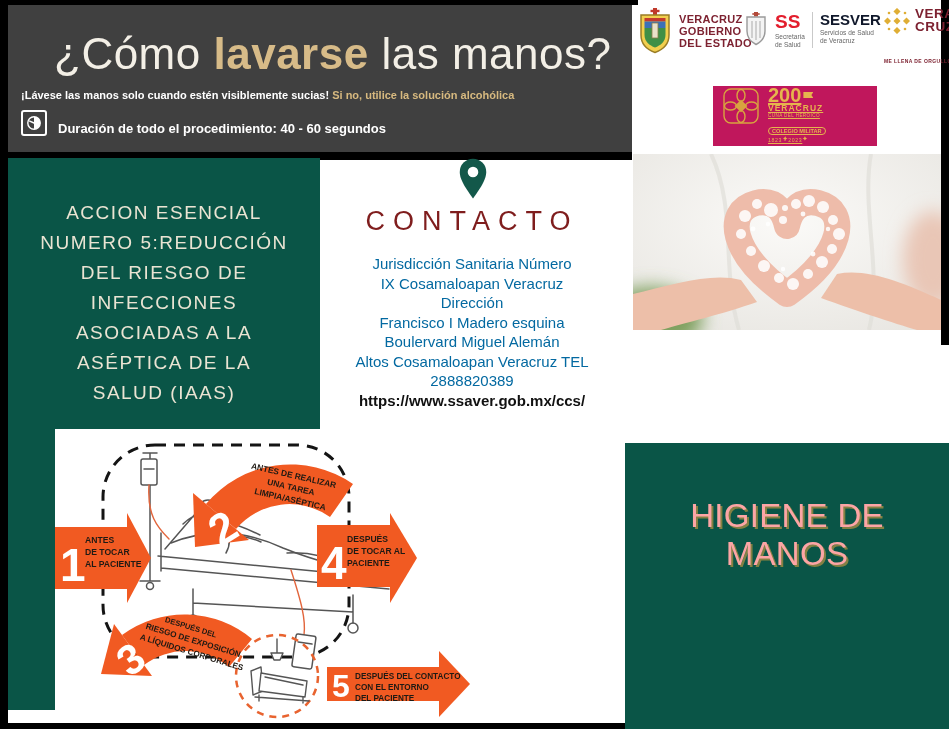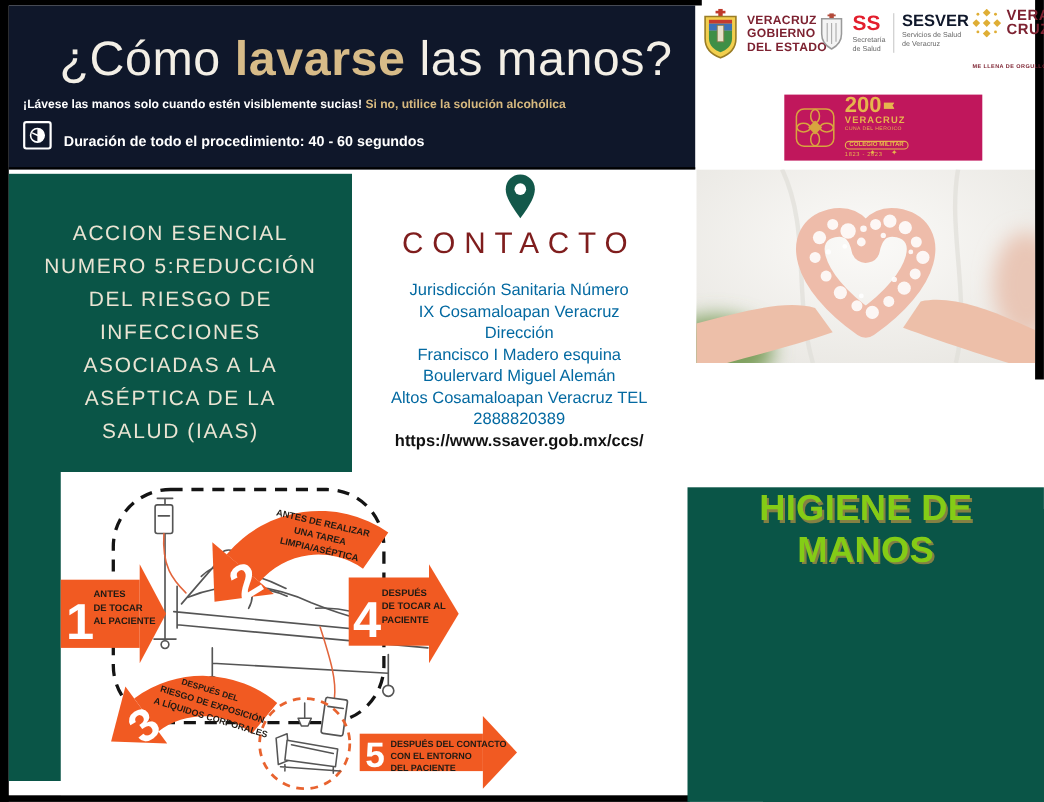--- a/index.html
+++ b/index.html
@@ -3,21 +3,21 @@
 <meta charset="utf-8">
 <style>
   html,body{margin:0;padding:0;background:#ffffff;}
   .page{position:relative;width:949px;height:729px;background:#fff;overflow:hidden;
         font-family:"Liberation Sans",sans-serif;}
   .abs{position:absolute;}
   .frame{position:absolute;background:#000;}
 
   
   .header{position:absolute;left:8px;top:5px;width:624px;height:147px;
-          background:#0f172a;border-bottom:2px solid #000000;}
+          background:#404040;border-bottom:8px solid #000000;}
   .title{margin:24px 0 0 46px;font-size:44px;letter-spacing:.5px;color:#f3efe6;white-space:nowrap;}
   .title .hl{font-weight:bold;color:#d7bb88;}
   .subtitle{margin:10px 0 0 13px;font-size:11px;font-weight:bold;color:#fff;white-space:nowrap;}
   .subtitle .alt{color:#d7b97f;}
   .duration{display:flex;align-items:flex-end;gap:11px;margin:9px 0 0 13px;}
   .clockbox{width:22px;height:22px;border:2px solid #fff;border-radius:3px;
             display:flex;align-items:center;justify-content:center;flex:0 0 auto;}
   .duration .txt{font-size:13px;font-weight:bold;color:#fff;}
 
   
@@ -27,22 +27,22 @@
   .ss-abbr{font-size:19px;font-weight:bold;color:#e31e2d;line-height:1;}
   .ss-sub{font-size:6.5px;color:#666;line-height:1.2;white-space:pre-line;margin-top:2px;}
   .vdiv{width:1px;height:36px;background:#c9c9c9;}
   .sesver-abbr{font-size:15px;font-weight:bold;color:#0f172a;line-height:1;}
   .logo-marca{position:absolute;left:884px;top:8px;display:flex;gap:5px;}
   .marca-txt{font-size:13.5px;font-weight:bold;line-height:.95;color:#7d2231;letter-spacing:.5px;}
   .marca-tag{position:absolute;left:884px;top:58px;width:62px;font-size:5px;font-weight:bold;
              color:#7d2231;letter-spacing:.4px;white-space:nowrap;}
 
   
-  .bicent{position:absolute;left:713px;top:86px;width:180px;height:60px;background:#c0175c;
-          display:flex;align-items:center;color:#e6b54d;}
+  .bicent{position:absolute;left:713px;top:86px;width:164px;height:60px;background:#c0175c;
+          display:flex;color:#e6b54d;text-decoration:underline;}
   .bicent .ros{margin-left:8px;flex:0 0 auto;}
   .bicent-col{margin-left:7px;line-height:1.08;}
   .bicent-num{font-size:20px;font-weight:bold;line-height:.9;display:flex;align-items:center;gap:2px;}
   .bicent-flag{display:inline-block;width:10px;height:6px;background:#e6b54d;
                clip-path:polygon(0 0,100% 0,80% 50%,100% 100%,0 100%);}
   .bicent-state{font-size:8.5px;font-weight:bold;letter-spacing:1px;}
   .bicent-l1{font-size:4.6px;letter-spacing:.4px;margin-top:1px;}
   .bicent-l2{font-size:5.6px;font-weight:bold;border:1px solid #e6b54d;border-radius:4px;
              padding:0 3px;display:inline-block;margin-top:1px;}
   .bicent-yr{font-size:5.2px;margin-top:2px;letter-spacing:.6px;}
@@ -57,21 +57,21 @@
   
   .contact-heading{position:absolute;left:340px;top:206px;width:264px;text-align:center;
                    font-size:27px;letter-spacing:8px;color:#7f1d1d;font-weight:400;}
   .contact-address{position:absolute;left:332px;top:254px;width:280px;text-align:center;
                    font-size:15px;font-weight:normal;color:#0369a1;line-height:19.5px;white-space:pre-line;}
   .contact-url{position:absolute;left:332px;top:391px;width:280px;text-align:center;
                font-size:15px;font-weight:bold;color:#111;line-height:19.5px;}
 
   
   .hygiene{position:absolute;left:625px;top:443px;width:324px;height:286px;background:#0a5547;}
-  .hygiene .txt{text-align:center;color:#84cc16;font-size:33px;font-weight:bold;
+  .hygiene .txt{padding-top:54px;text-align:center;color:#fca5a5;font-size:33px;font-weight:normal;
                 letter-spacing:.3px;text-shadow:2px 2px 0 rgba(233,164,63,.55);}
 
   svg text{font-family:"Liberation Sans",sans-serif;}
 </style>
 </head>
 <body>
 
 <div class="page">
 
   <div class="frame" style="left:0;top:0;width:8px;height:729px;"></div>

